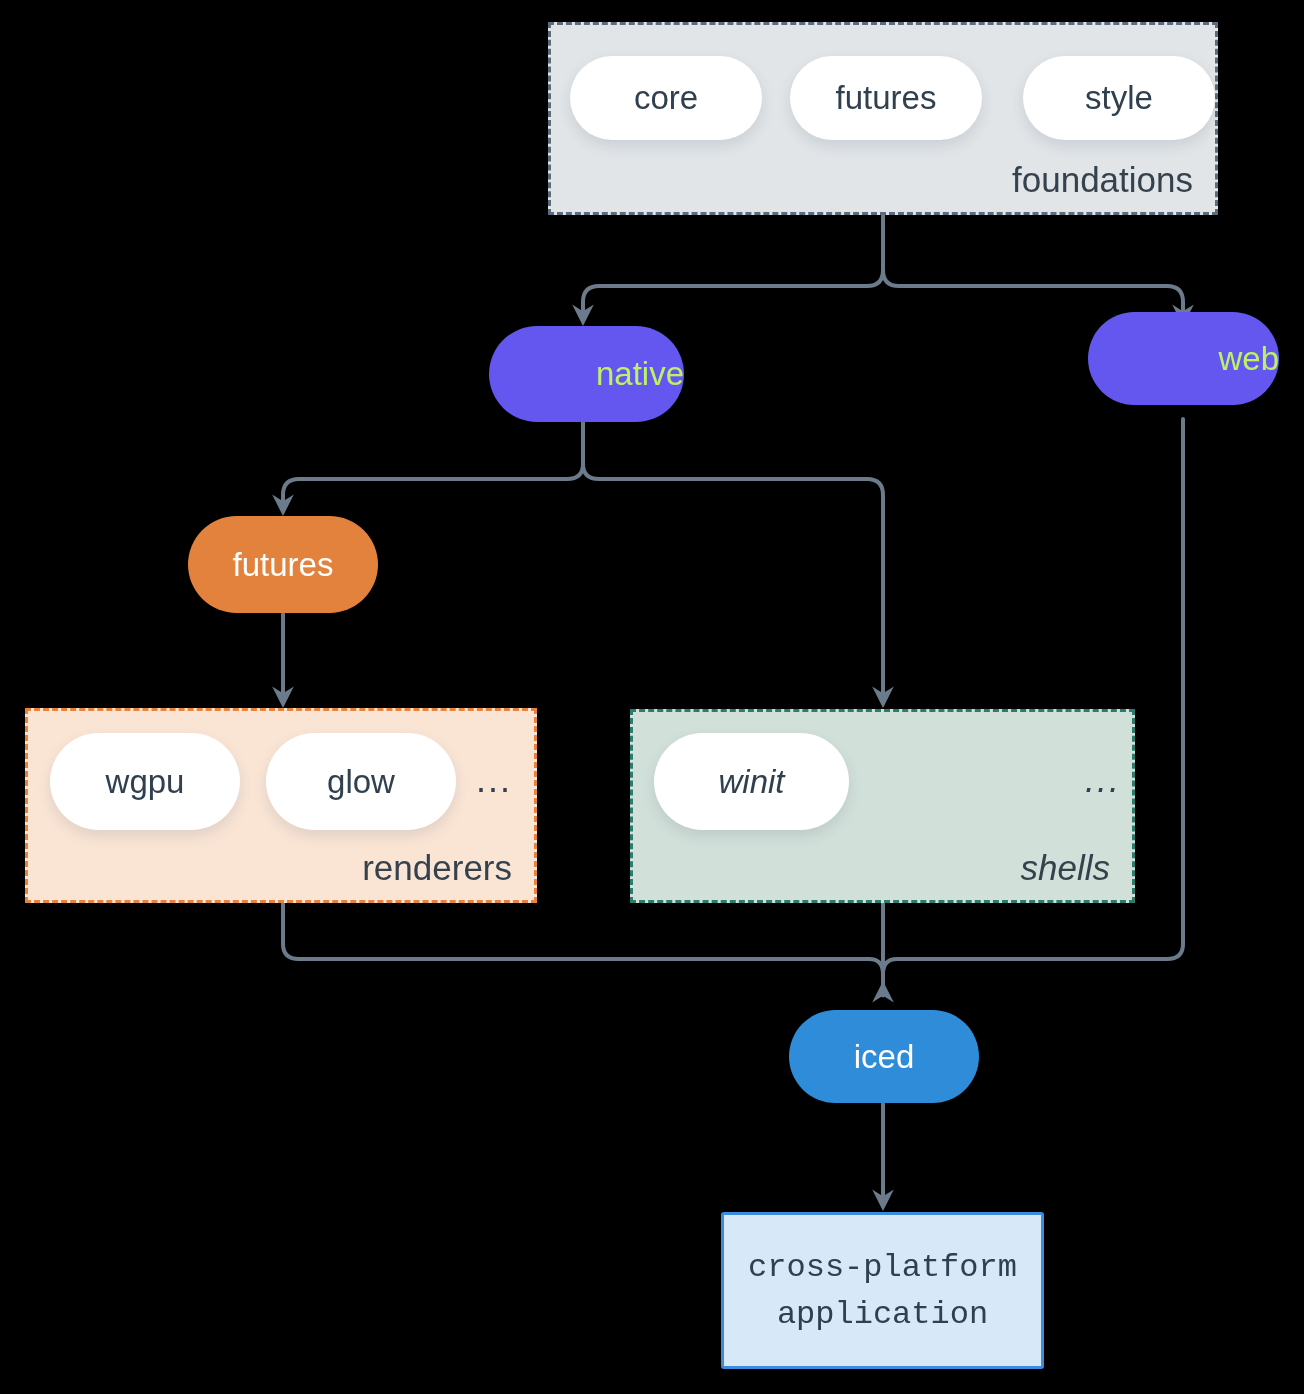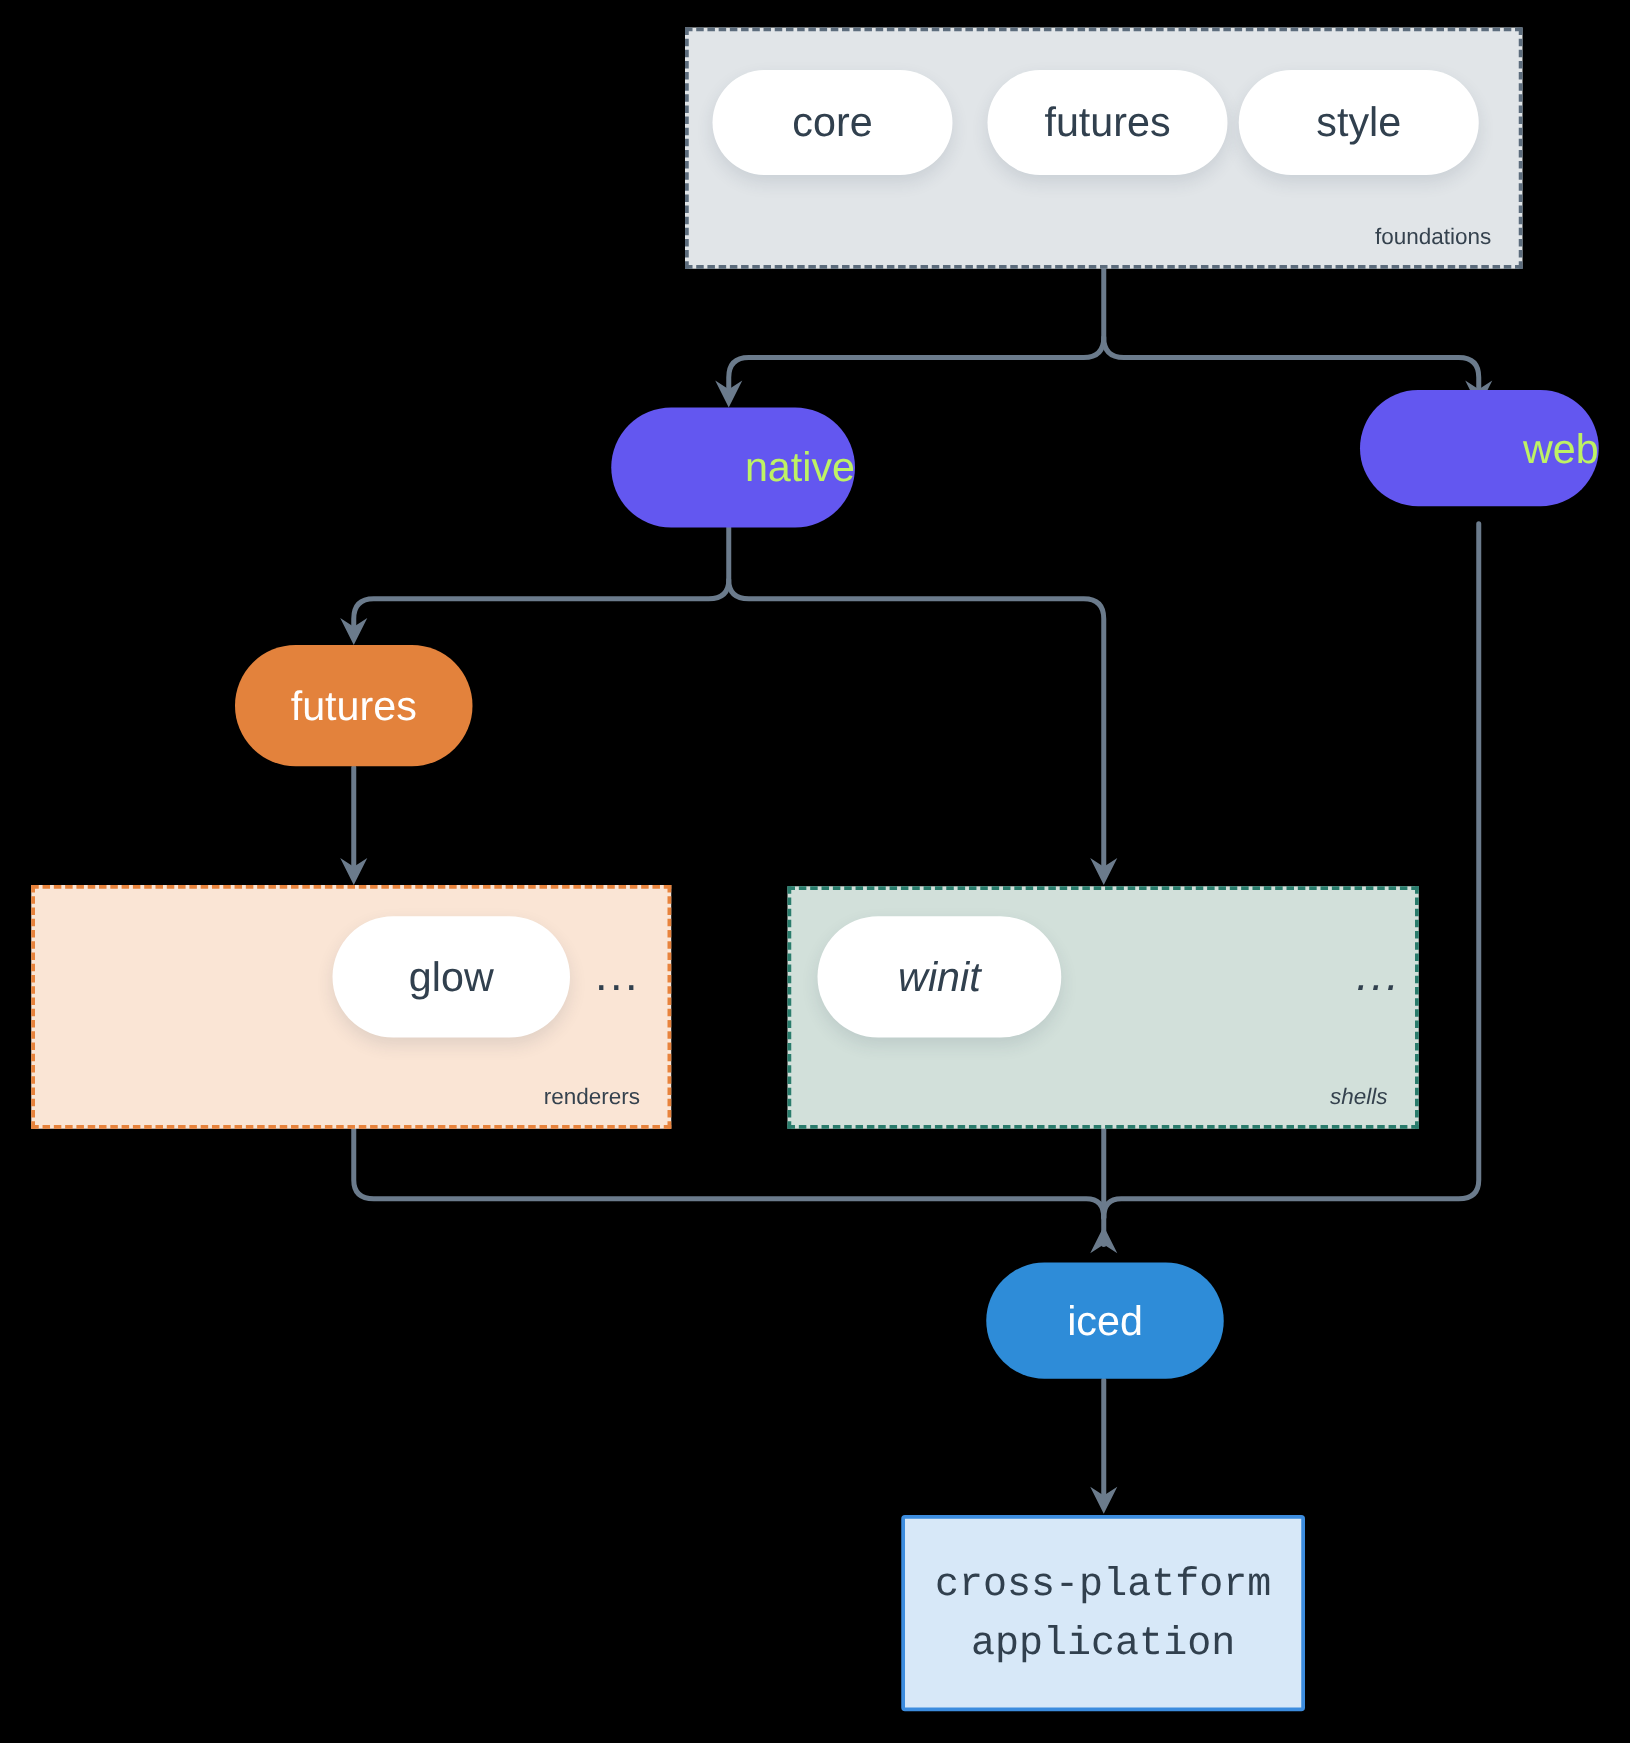--- a/index.html
+++ b/index.html
@@ -21,21 +21,21 @@
   .group-renderers{
     left:25px;top:708px;width:512px;height:195px;
     background:#FAE5D5;border:3px dashed #E8833C;
   }
   .group-shells{
     left:630px;top:709px;width:505px;height:194px;
     background:#D2E0DA;border:3px dashed #2A7C6C;font-style:italic;
   }
   .group-label{
     position:absolute;right:22px;bottom:12px;
-    font-size:18px;color:#35424E;
+    font-size:35px;color:#35424E;
   }
 
   
   .pill{
     position:absolute;display:flex;align-items:center;justify-content:center;
     border-radius:50px;font-size:33px;box-sizing:border-box;
   }
   .pill.white{
     background:#FFFFFF;color:#31404E;
     box-shadow:0 6px 14px rgba(40,60,80,0.12);
@@ -81,38 +81,41 @@
     </g>
   </svg>
 
   <div class="group group-foundations">
     <div class="pill white" style="left:19px;top:31px;width:192px;height:84px">
       <span>core</span>
     </div>
     <div class="pill white" style="left:239px;top:31px;width:192px;height:84px">
       <span>futures</span>
     </div>
-    <div class="pill white" style="left:440px;top:31px;width:192px;height:84px">
+    <div class="pill white" style="left:472px;top:31px;width:192px;height:84px">
       <span>style</span>
     </div>
     <div class="group-label">foundations</div>
   </div>
 
   <div class="pill purple" style="left:489px;top:326px;width:195px;height:96px">
     <span>native</span>
   </div>
   <div class="pill purple" style="left:1088px;top:312px;width:191px;height:93px">
     <span>web</span>
   </div>
 
   <div class="pill orange" style="left:188px;top:516px;width:190px;height:97px">
     <span>futures</span>
   </div>
 
   <div class="group group-renderers">
+    <div class="pill white" style="left:22px;top:22px;width:190px;height:97px">
+      <span>wgpu</span>
+    </div>
     <div class="pill white" style="left:238px;top:22px;width:190px;height:97px">
       <span>glow</span>
     </div>
     <span class="ellipsis" style="left:448px;top:48px">...</span>
     <div class="group-label">renderers</div>
   </div>
 
   <div class="group group-shells">
     <div class="pill white" style="left:21px;top:21px;width:195px;height:97px">
       <span>winit</span>

